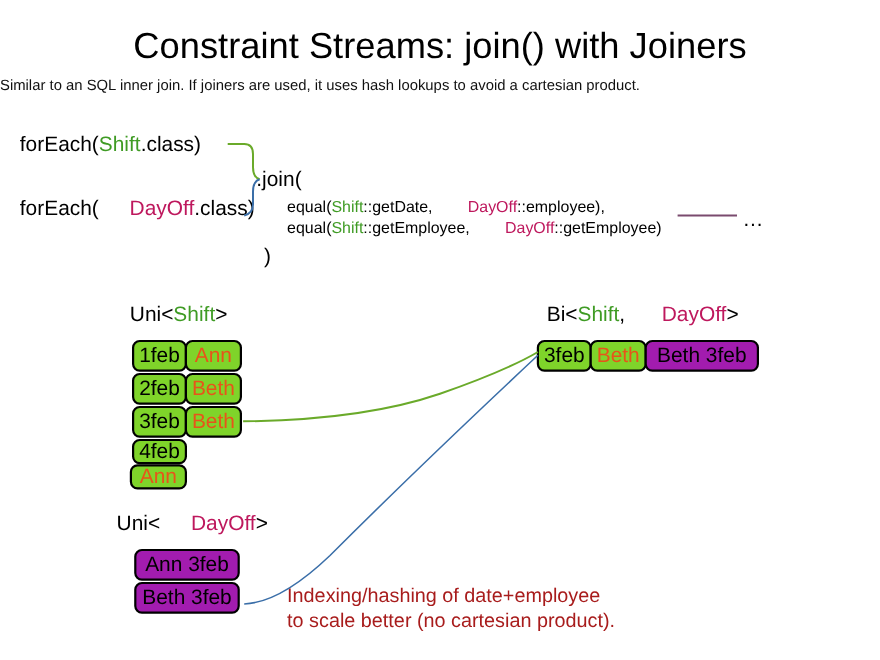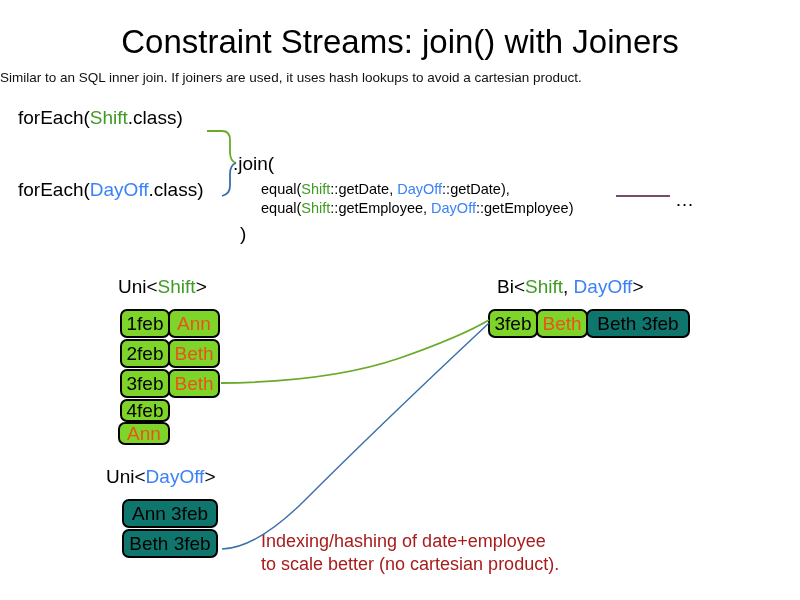--- a/index.html
+++ b/index.html
@@ -44,36 +44,36 @@
     white-space: nowrap;
   }
   
   .code-line {
     position: absolute;
     font-size: 19px;
     line-height: 24px;
     white-space: nowrap;
     color: #000;
   }
-  .code-foreach-shift  { left: 18px;  top: 106px; }
+  .code-foreach-shift  { left: 18px;  top: 120px; }
   .code-foreach-dayoff { left: 18px;  top: 178px; }
   .code-join-open      { left: 233px; top: 152px; }
   .code-join-close     { left: 240px; top: 222px; }
   .code-equal {
     position: absolute;
     left: 261px;
     font-size: 14.5px;
     line-height: 19px;
     white-space: nowrap;
     color: #000;
   }
   .code-equal-1 { top: 180px; }
   .code-equal-2 { top: 199px; }
   .kw-shift  { color: #3f9b24; }
-  .kw-dayoff { color: #3b82f6; }
+  .kw-dayoff { color: #be185d; margin-left: 28px; }
 
   .ellipsis {
     position: absolute;
     left: 675px; top: 188px;
     font-size: 19px;
     line-height: 24px;
     color: #000;
   }
 
   
@@ -101,21 +101,21 @@
     border-radius: 7px;
     display: flex;
     align-items: center;
     justify-content: center;
     font-size: 19px;
     line-height: 19px;
     white-space: nowrap;
     padding: 0 4px;
   }
   .cell.green { background: #7fd42a; }
-  .cell.blue  { background: #0f766e; }
+  .cell.blue  { background: #a21caf; }
   .cell.txt-dark   { color: #000000; }
   .cell.txt-orange { color: #e8541a; }
   .cell + .cell { margin-left: -2px; }
 
   .shift-rows { left: 120px; }
   .shift-row-1 { top: 309px; }
   .shift-row-2 { top: 339px; }
   .shift-row-3 { top: 369px; }
   .shift-row-4 { top: 399px; flex-direction: column; }
   .shift-rows .cell-date { width: 50px; }
@@ -161,21 +161,21 @@
     <span>forEach(</span><span class="kw-shift">Shift</span><span>.class)</span>
   </div>
 
   <div class="code-line code-foreach-dayoff">
     <span>forEach(</span><span class="kw-dayoff">DayOff</span><span>.class)</span>
   </div>
 
   <div class="code-line code-join-open">.join(</div>
 
   <div class="code-equal code-equal-1">
-    <span>equal(</span><span class="kw-shift">Shift</span><span>::getDate, </span><span class="kw-dayoff">DayOff</span><span>::getDate),</span>
+    <span>equal(</span><span class="kw-shift">Shift</span><span>::getDate, </span><span class="kw-dayoff">DayOff</span><span>::employee),</span>
   </div>
 
   <div class="code-equal code-equal-2">
     <span>equal(</span><span class="kw-shift">Shift</span><span>::getEmployee, </span><span class="kw-dayoff">DayOff</span><span>::getEmployee)</span>
   </div>
 
   <div class="code-line code-join-close">)</div>
 
   <div class="ellipsis">…</div>
 

